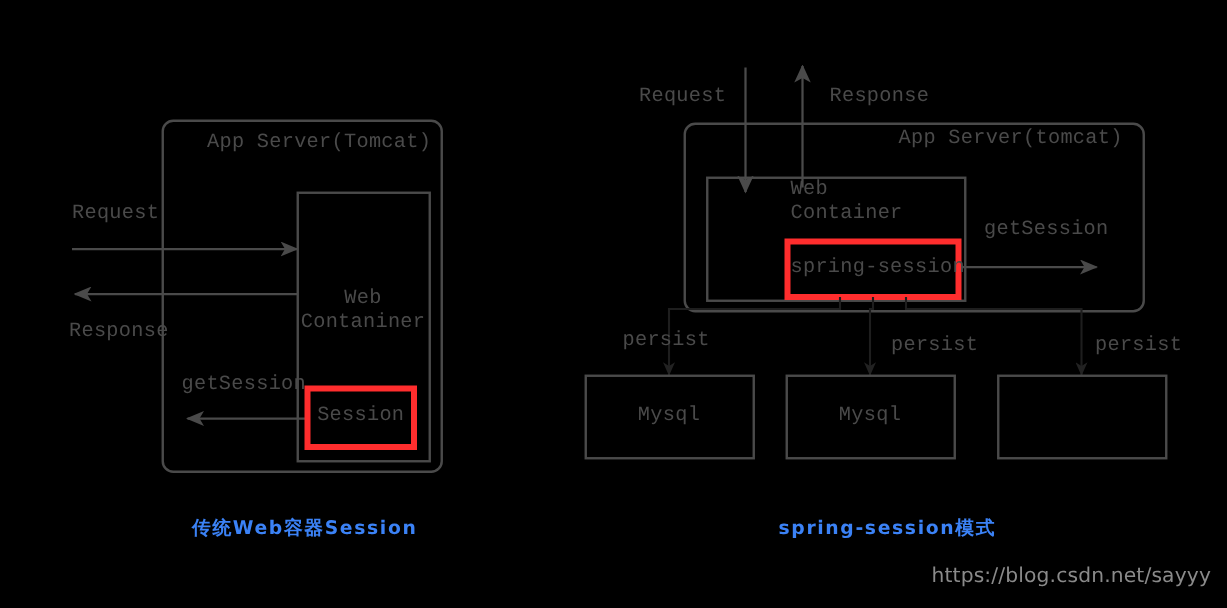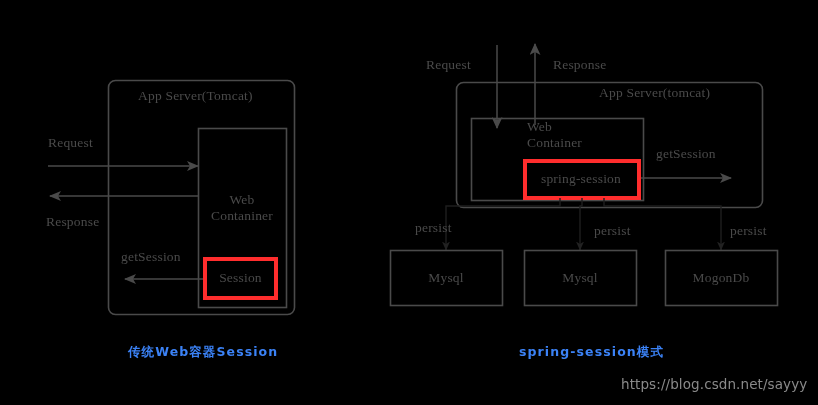--- a/index.html
+++ b/index.html
@@ -24,21 +24,21 @@
   .svg-layer {
     position: absolute;
     left: 0; top: 0;
     width: 818px;
     height: 405px;
   }
   .lbl {
     position: absolute;
     color: #4a4a4a;
     font-size: 13.5px;
-    font-family: Liberation Serif, serif;
+    font-family: Liberation Mono, monospace;
     white-space: nowrap;
     line-height: 1.18;
     letter-spacing: 0.2px;
   }
   .lbl.center {
     text-align: center;
   }
   .caption {
     position: absolute;
     color: #3b82f6;
@@ -151,19 +151,18 @@
   <div class="lbl" style="left:415px; top:220px;">persist</div>
 
   <div class="lbl" style="left:594px; top:223px;">persist</div>
 
   <div class="lbl" style="left:730px; top:223px;">persist</div>
 
   <div class="lbl center" style="left:391px; top:270px; width:110px;">Mysql</div>
 
   <div class="lbl center" style="left:525px; top:270px; width:110px;">Mysql</div>
 
-  <div class="lbl center" style="left:666px; top:270px; width:110px;">MogonDb</div>
 
   <div class="caption" style="left:519px; top:344px;">spring-session模式</div>
 
   <div class="watermark" style="left:621px; top:376px;">https://blog.csdn.net/sayyy</div>
 
 </div>
 
 </body></html>

